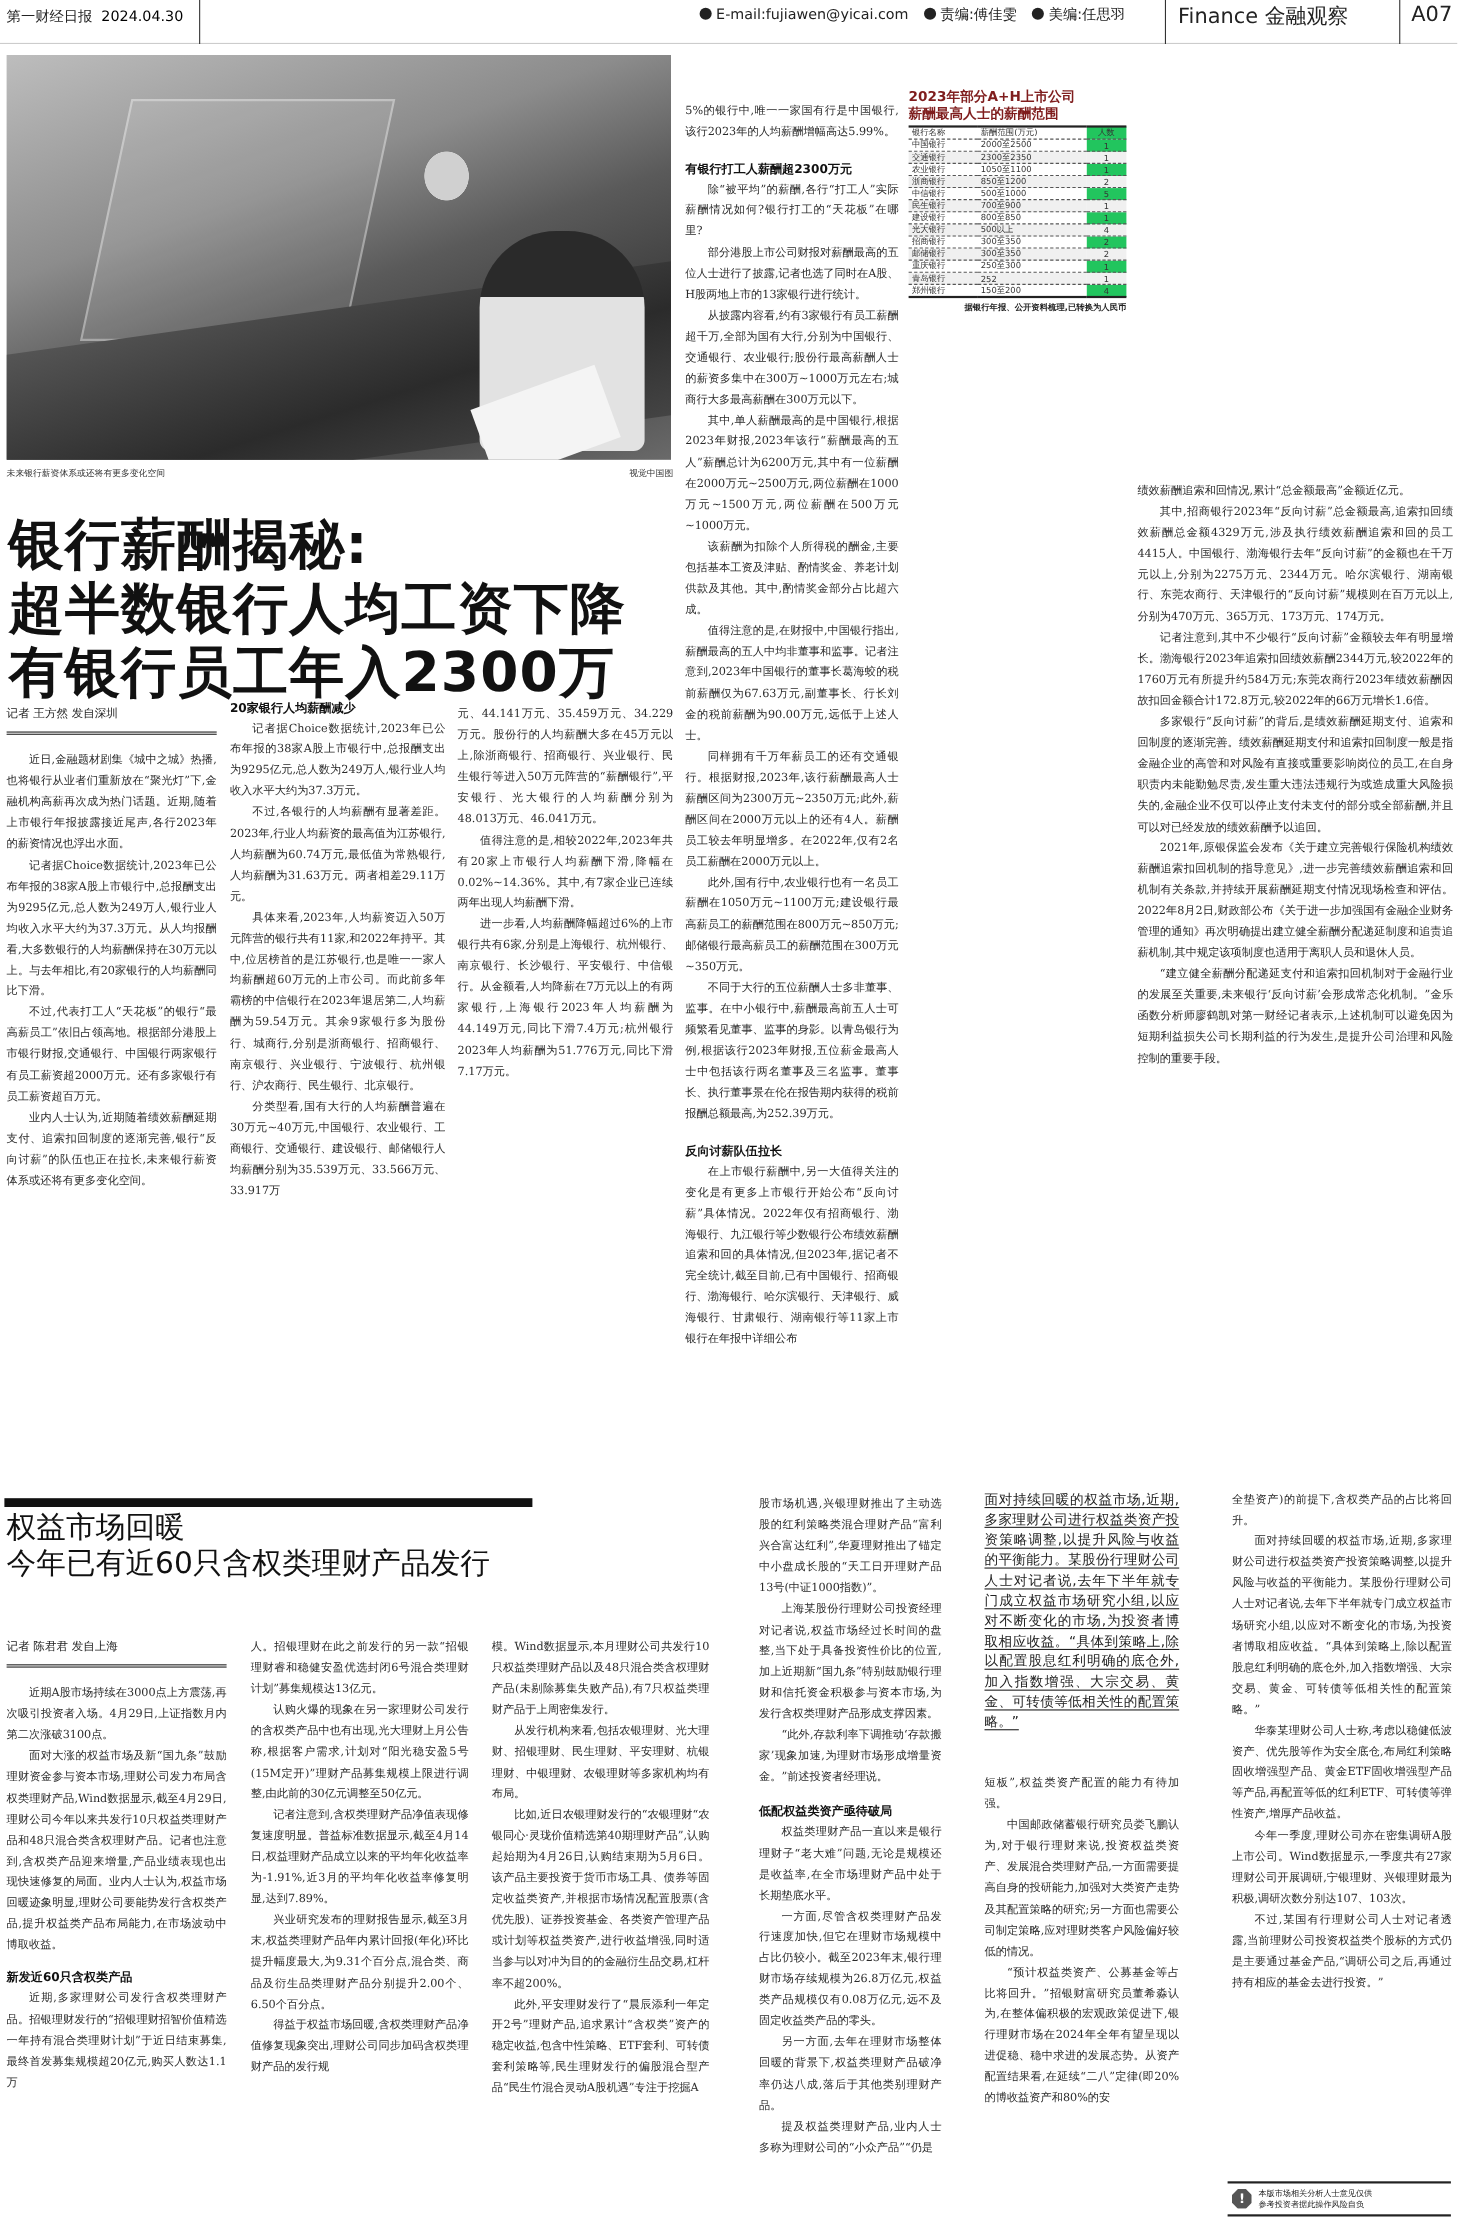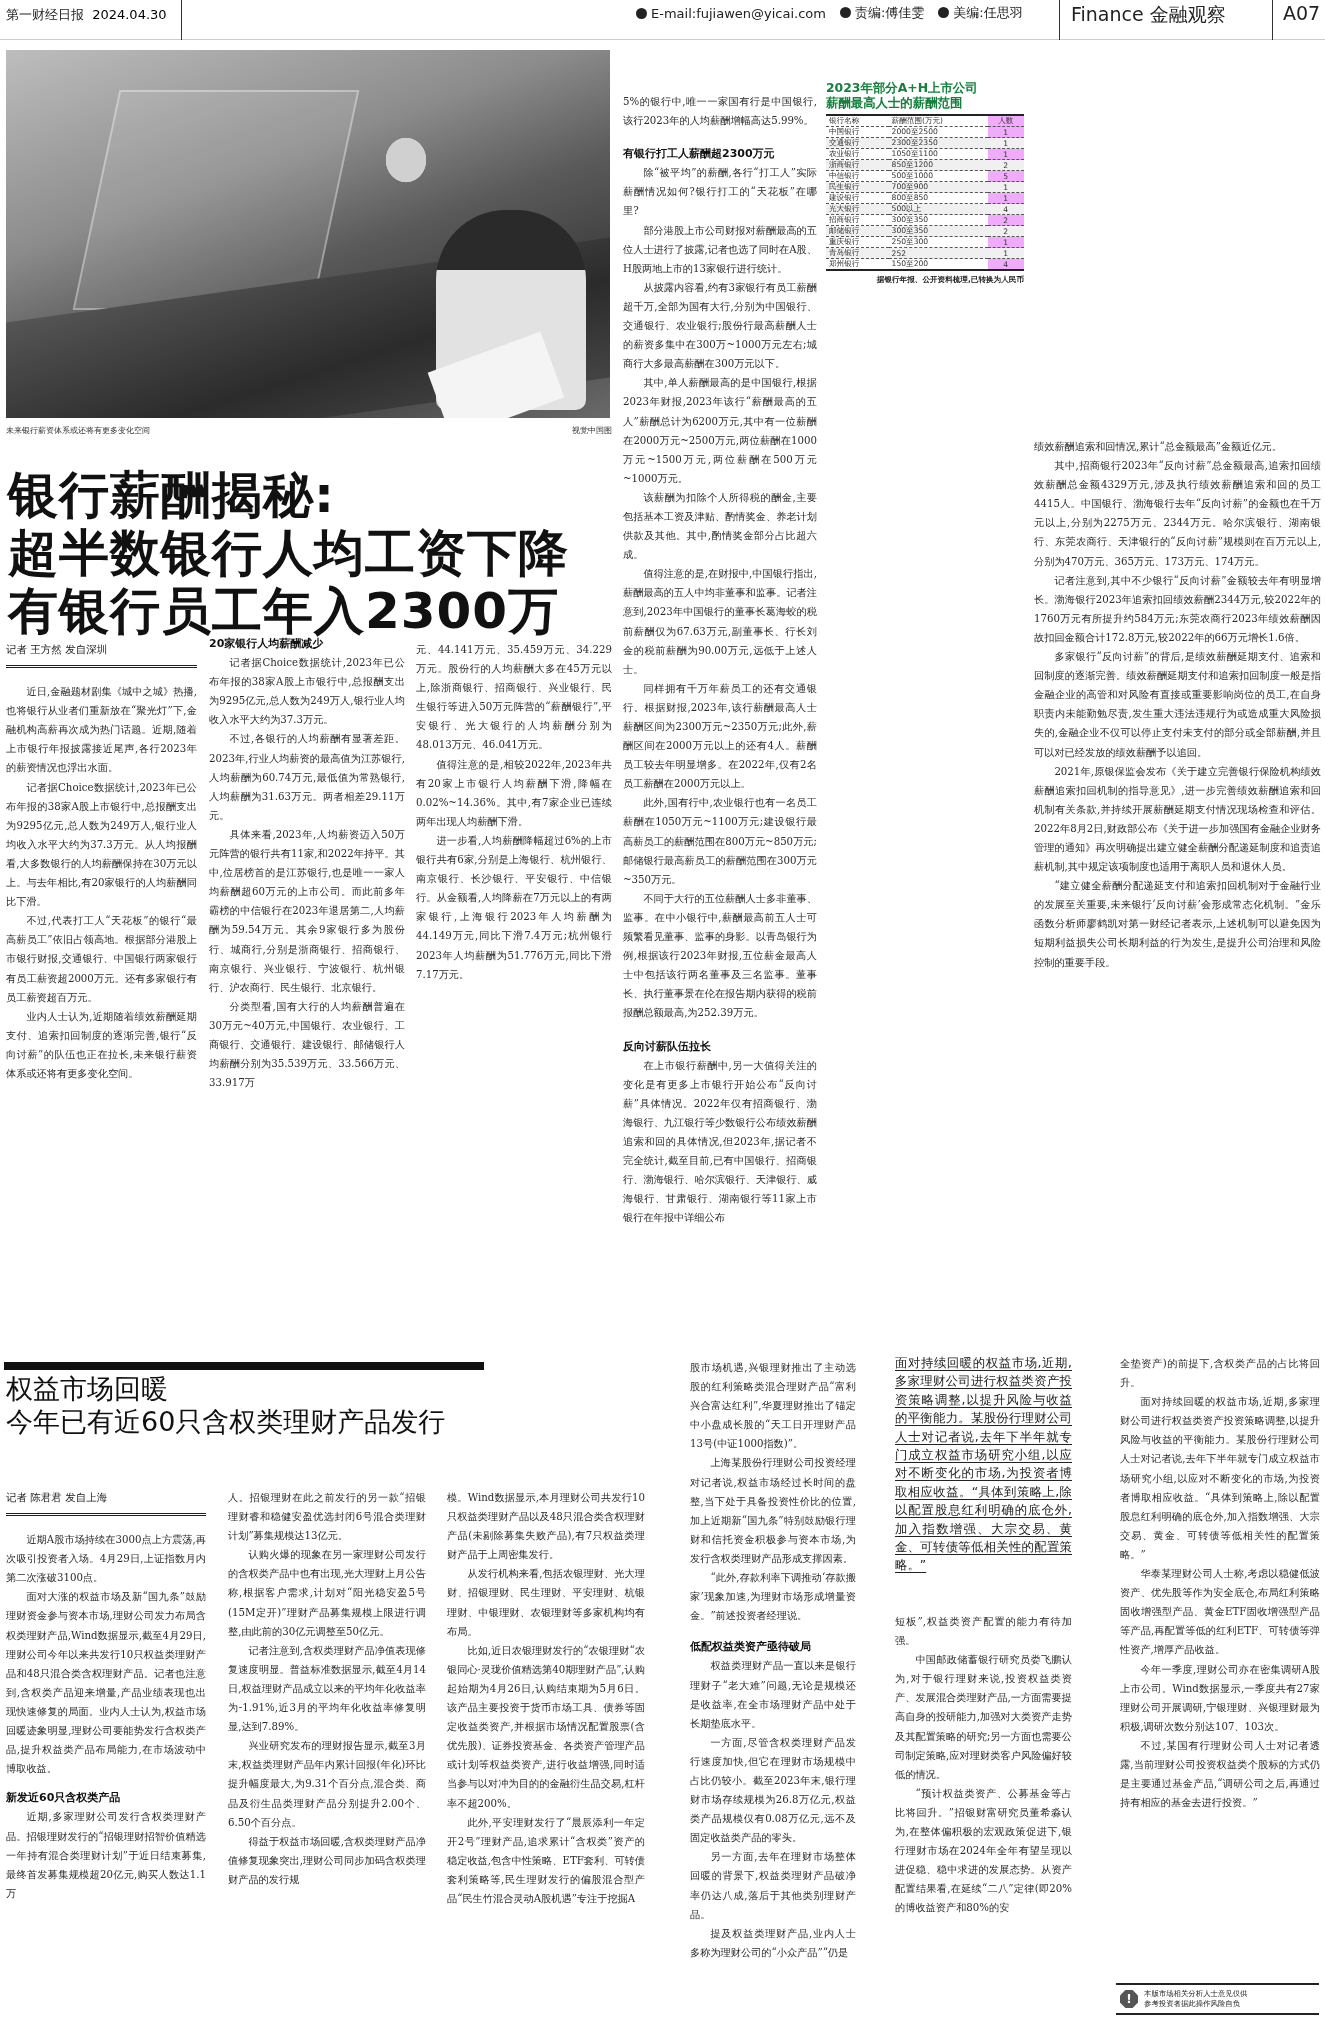--- a/index.html
+++ b/index.html
@@ -34,26 +34,26 @@
   .h1 { left:8px; top:466px; width:600px; font-weight:900; font-size:50px; line-height:58px; letter-spacing:1px; color:#111; font-family:"DejaVu Sans", sans-serif; }
 
   
   .col { font-family:"DejaVu Serif", "Liberation Serif", serif; font-size:10.2px; line-height:19.1px; color:#2a2a2a; text-align:justify; }
   .col p { text-indent:2em; }
   .col .sub { font-family:"DejaVu Sans", sans-serif; font-weight:bold; font-size:11px; text-indent:0; margin-top:6px; color:#111; }
   .byline { font-family:"DejaVu Sans", sans-serif; font-size:10.5px; color:#222; padding-bottom:6px; border-bottom:3px double #222; margin-bottom:14px; }
 
   
   .tbox { left:826px; top:80px; width:198px; }
-  .ttitle { font-family:"DejaVu Sans", sans-serif; font-weight:bold; font-size:12.4px; line-height:15px; color:#15803d; margin-bottom:4px; }
+  .ttitle { font-family:"DejaVu Sans", sans-serif; font-weight:bold; font-size:12.4px; line-height:15px; color:#7f1d1d; margin-bottom:4px; }
   table.sal { width:198px; border-collapse:collapse; font-size:7.6px; font-family:"DejaVu Sans", sans-serif; color:#333; }
   table.sal th, table.sal td { height:10.7px; padding:0 3px; border-top:1px dashed #555; text-align:left; font-weight:normal; }
   table.sal th { border-top:2px solid #222; }
   table.sal tr:nth-child(even) td { background:#f0f0f0; }
-  table.sal td.n, table.sal th.n { text-align:center; background:#f0abfc; }
+  table.sal td.n, table.sal th.n { text-align:center; background:#22c55e; }
   table.sal tr:last-child td { border-bottom:2px solid #222; }
   .tnote { font-size:7.6px; font-weight:bold; text-align:right; margin-top:4px; color:#222; }
 
   
   .divbar { left:4px; top:1362px; width:480px; height:8px; background:#111; }
   .h2 { left:6px; top:1372px; width:500px; font-family:"DejaVu Sans", sans-serif; font-size:27px; line-height:33px; color:#111; }
 
   .boxed { font-family:"DejaVu Sans", sans-serif; font-size:12.4px; line-height:18.4px; color:#222; text-decoration:underline; text-underline-offset:3px; text-align:justify; }
 
   .notice { left:1116px; top:1983px; width:203px; height:32px; border-top:2px solid #222; border-bottom:2px solid #222; display:flex; align-items:center; gap:6px; padding-left:4px; }

